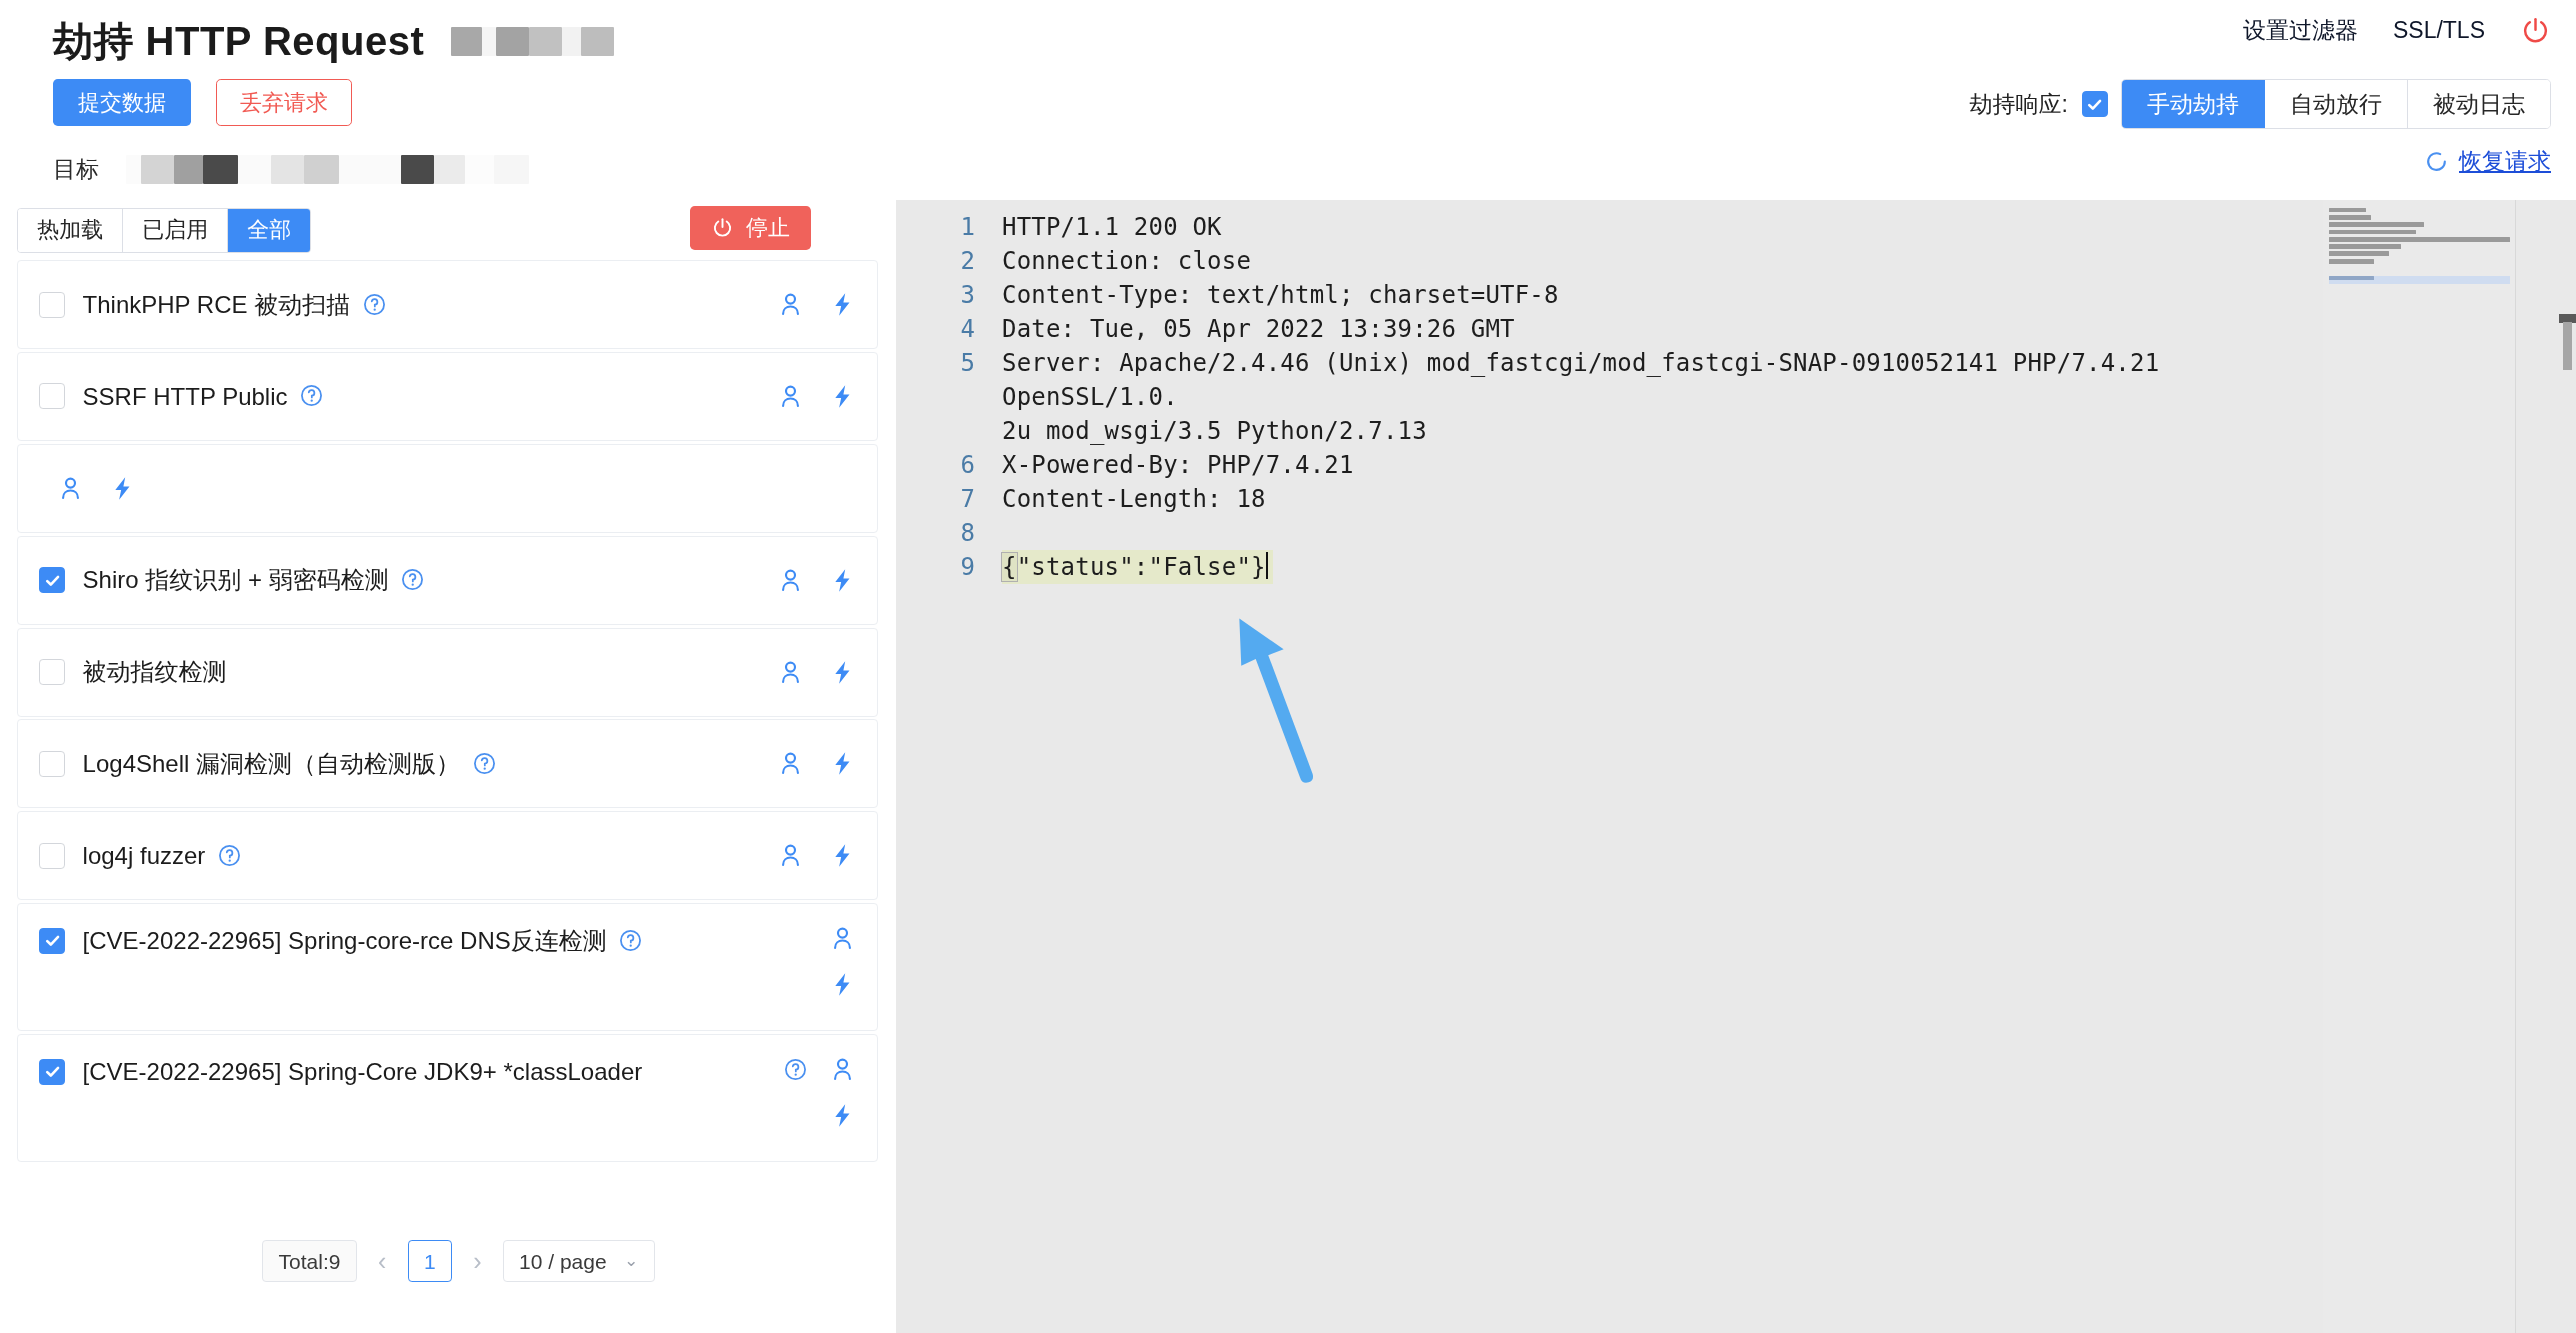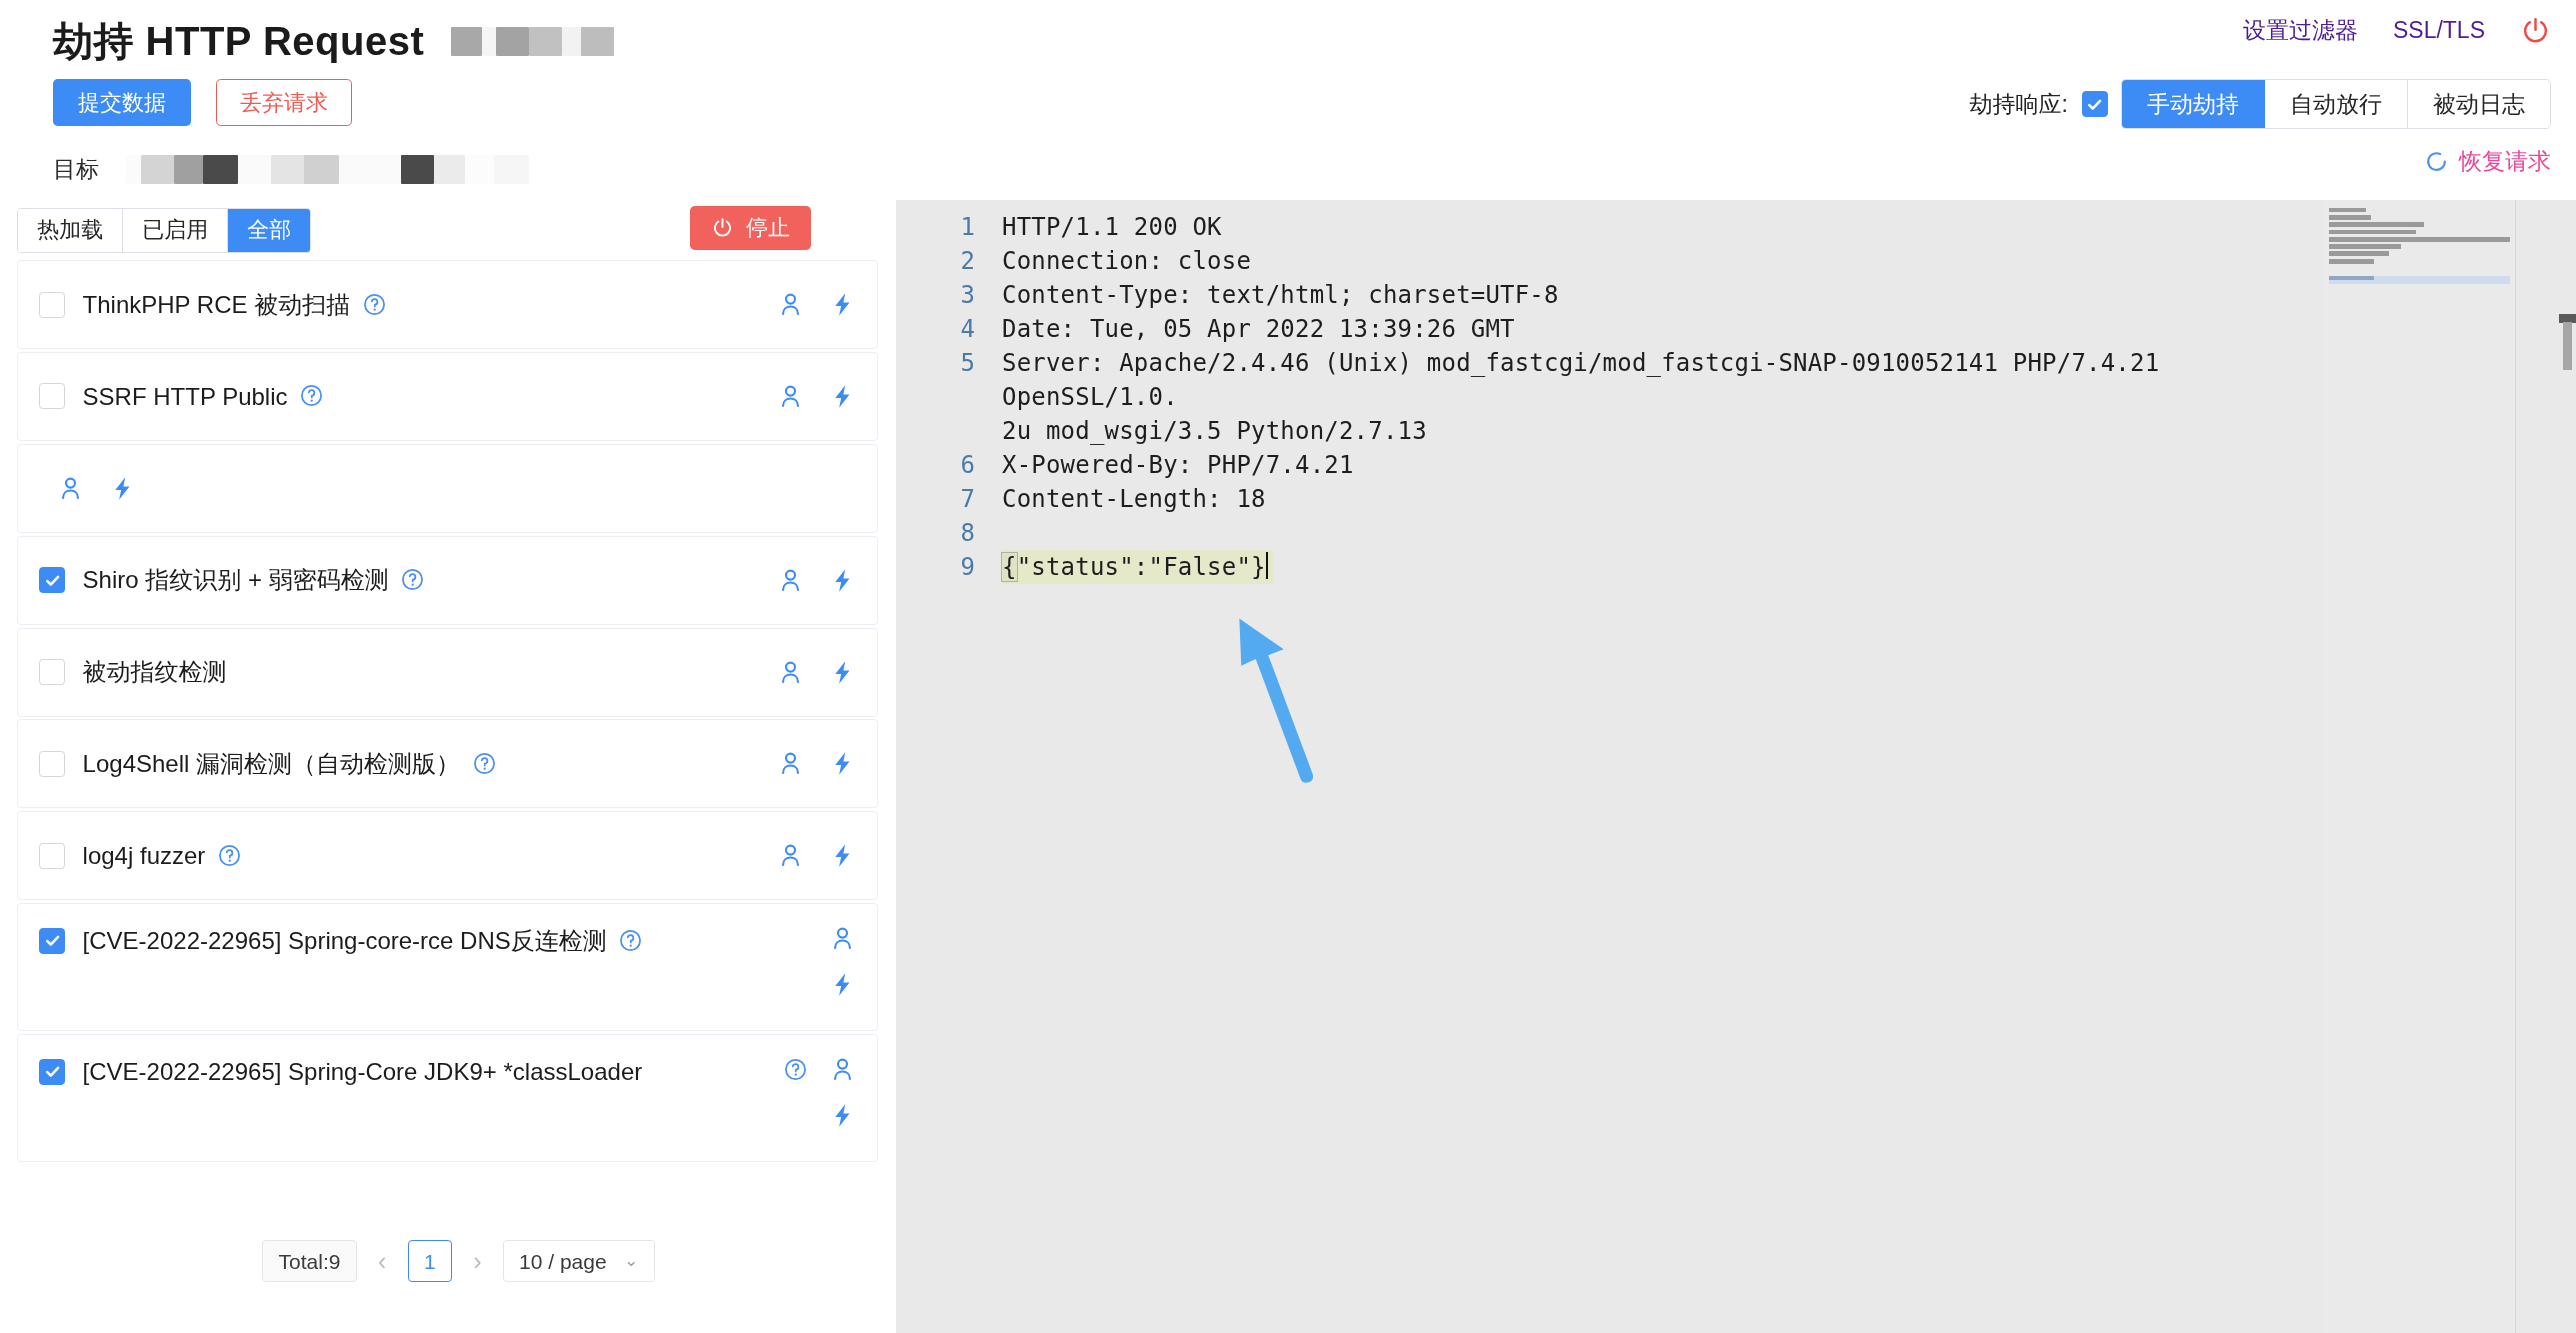--- a/index.html
+++ b/index.html
@@ -32,41 +32,41 @@
     background:#fff; color:#f15a53; border:1.4px solid #f15a53; border-radius:4.8px;
     font-size:22px; padding:11.6px 23px; font-family:inherit; cursor:pointer;
     line-height:1; white-space:nowrap;
   }
 
   .target-row { position:absolute; left:53px; top:154px; display:flex; align-items:center; }
   .target-label { font-size:23px; color:#2a2a2a; white-space:nowrap; }
 
   
   .header-links { position:absolute; right:25px; top:15.4px; display:flex; align-items:center; gap:35px; }
-  .hlink { color:#4c1d95; font-size:23px; text-decoration:none; cursor:pointer; white-space:nowrap; }
+  .hlink { color:#0f172a; font-size:23px; text-decoration:none; cursor:pointer; white-space:nowrap; }
   .power-icon { width:31px; height:31px; display:block; cursor:pointer; }
 
   .mode-row { position:absolute; right:25px; top:79px; display:flex; align-items:center; gap:13.5px; }
   .intercept-label { font-size:23px; color:#222; white-space:nowrap; }
   .cbx {
     width:26px; height:26px; border-radius:3.9px; border:1.4px solid #3d8bf5; background:#3d8bf5;
     display:inline-flex; align-items:center; justify-content:center; cursor:pointer; flex:none;
   }
   .cbx svg { width:17.3px; height:17.3px; }
 
   .seg { display:flex; border-radius:4.8px; overflow:hidden; border:1px solid #dcdfe6; }
   .seg-item {
     font-size:23px; padding:11.6px 25px; background:#fff; color:#262626;
     border-right:1px solid #dcdfe6; cursor:pointer; white-space:nowrap; line-height:1.1;
   }
   .seg-item:last-child { border-right:none; }
   .seg-item.active { background:#3d8bf5; color:#fff; border-right-color:#3d8bf5; }
 
   .restore-row { position:absolute; right:25px; top:146px; display:flex; align-items:center; gap:9.6px; cursor:pointer; }
-  .restore-text { color:#ec4899; font-size:23px; white-space:nowrap; }
+  .restore-text { color:#1d4ed8; font-size:23px; white-space:nowrap;text-decoration:underline; }
   .refresh-icon { width:25px; height:25px; display:block; }
 
   
   .sidebar { position:absolute; left:0; top:200px; width:896px; height:1133px; background:#fff; }
 
   .sb-toolbar { position:relative; height:60px; }
   .tabs { position:absolute; left:17.3px; top:7.7px; display:flex; border-radius:3.9px; overflow:hidden; border:1px solid #dcdfe6; }
   .tab {
     font-size:22px; padding:9.6px 19px; background:#fff; color:#262626;
     border-right:1px solid #dcdfe6; cursor:pointer; white-space:nowrap; line-height:1.1;

